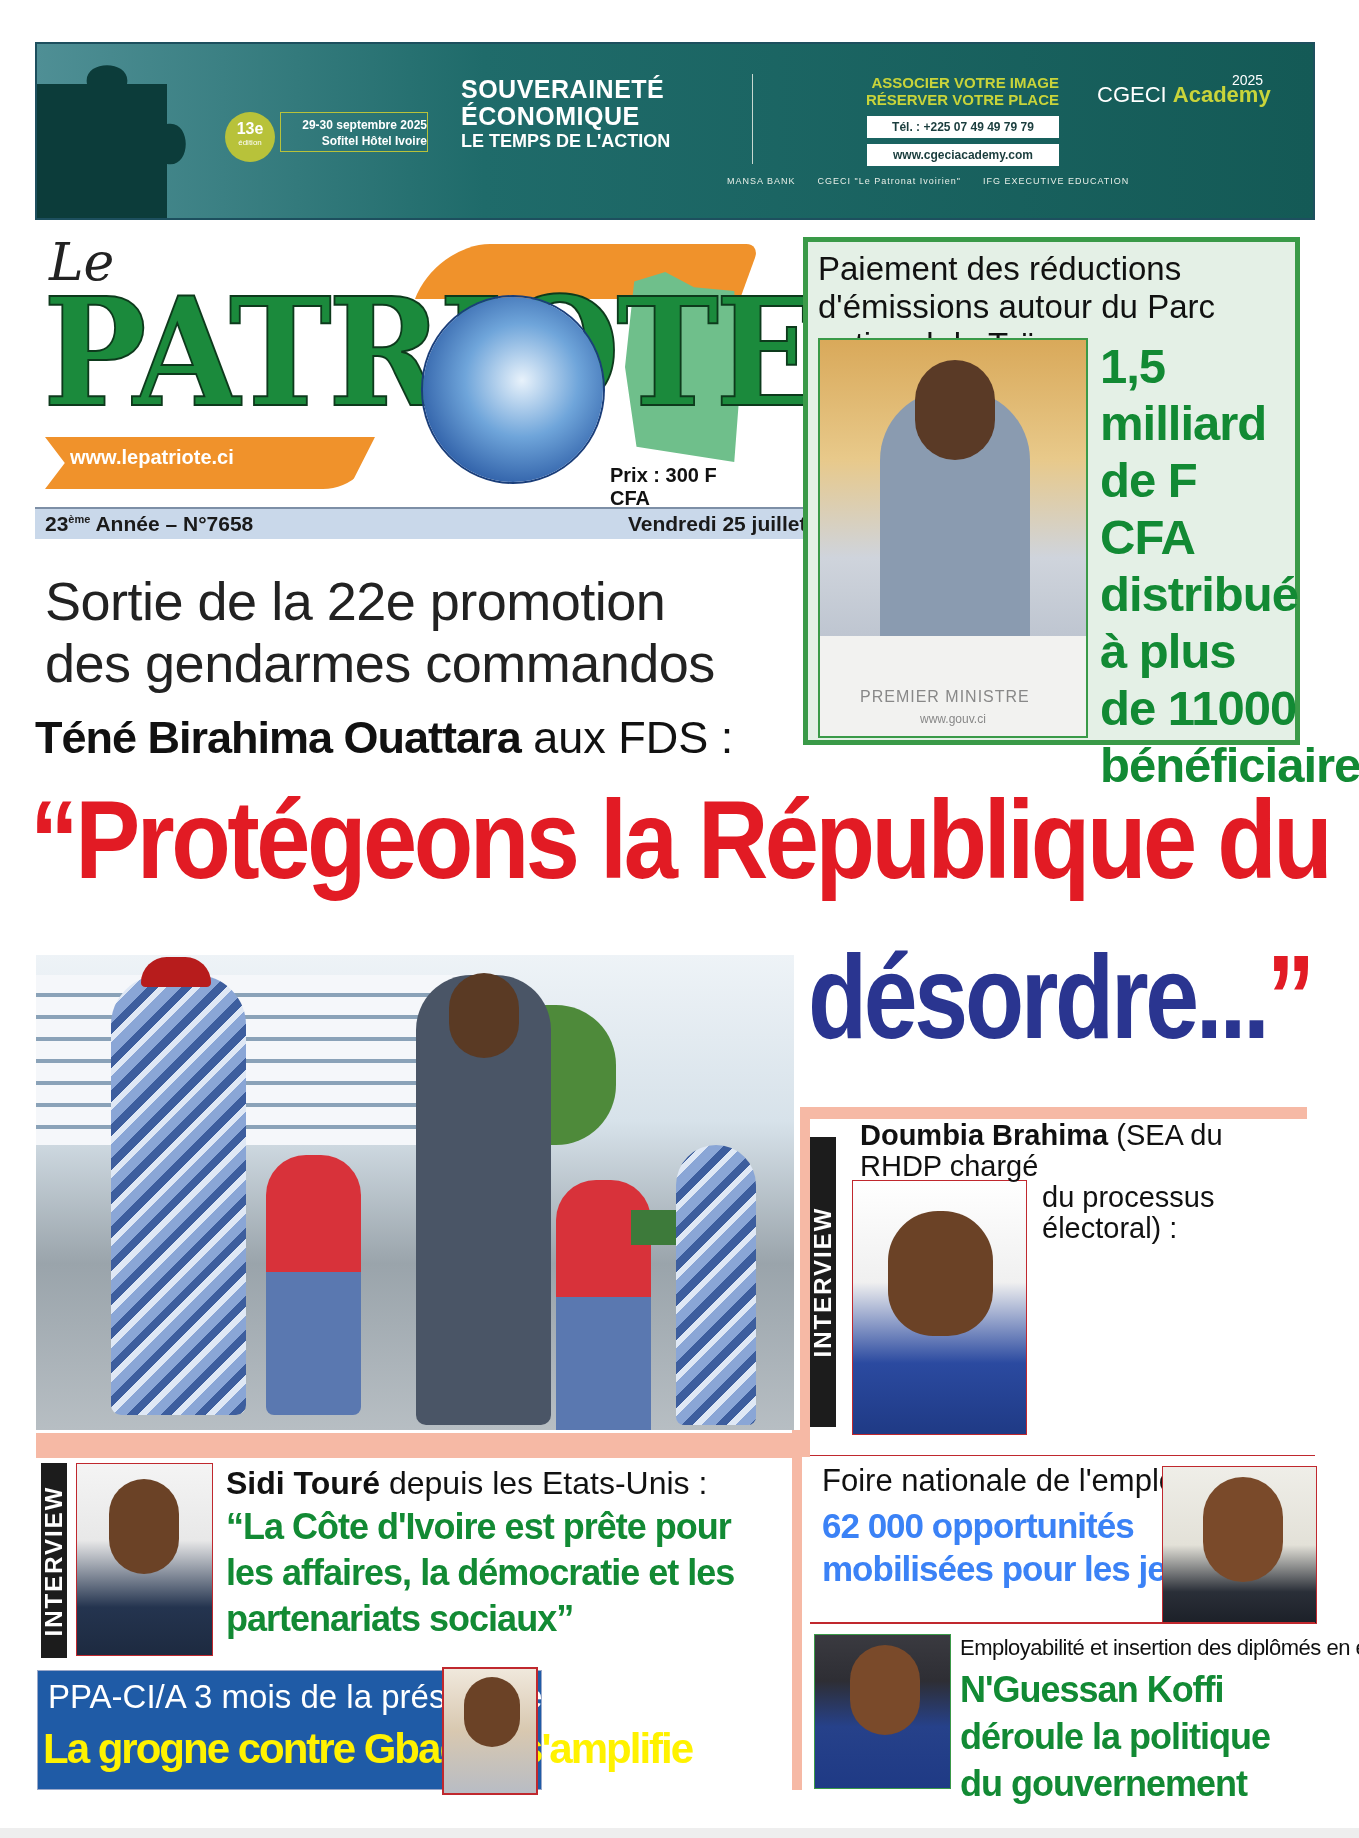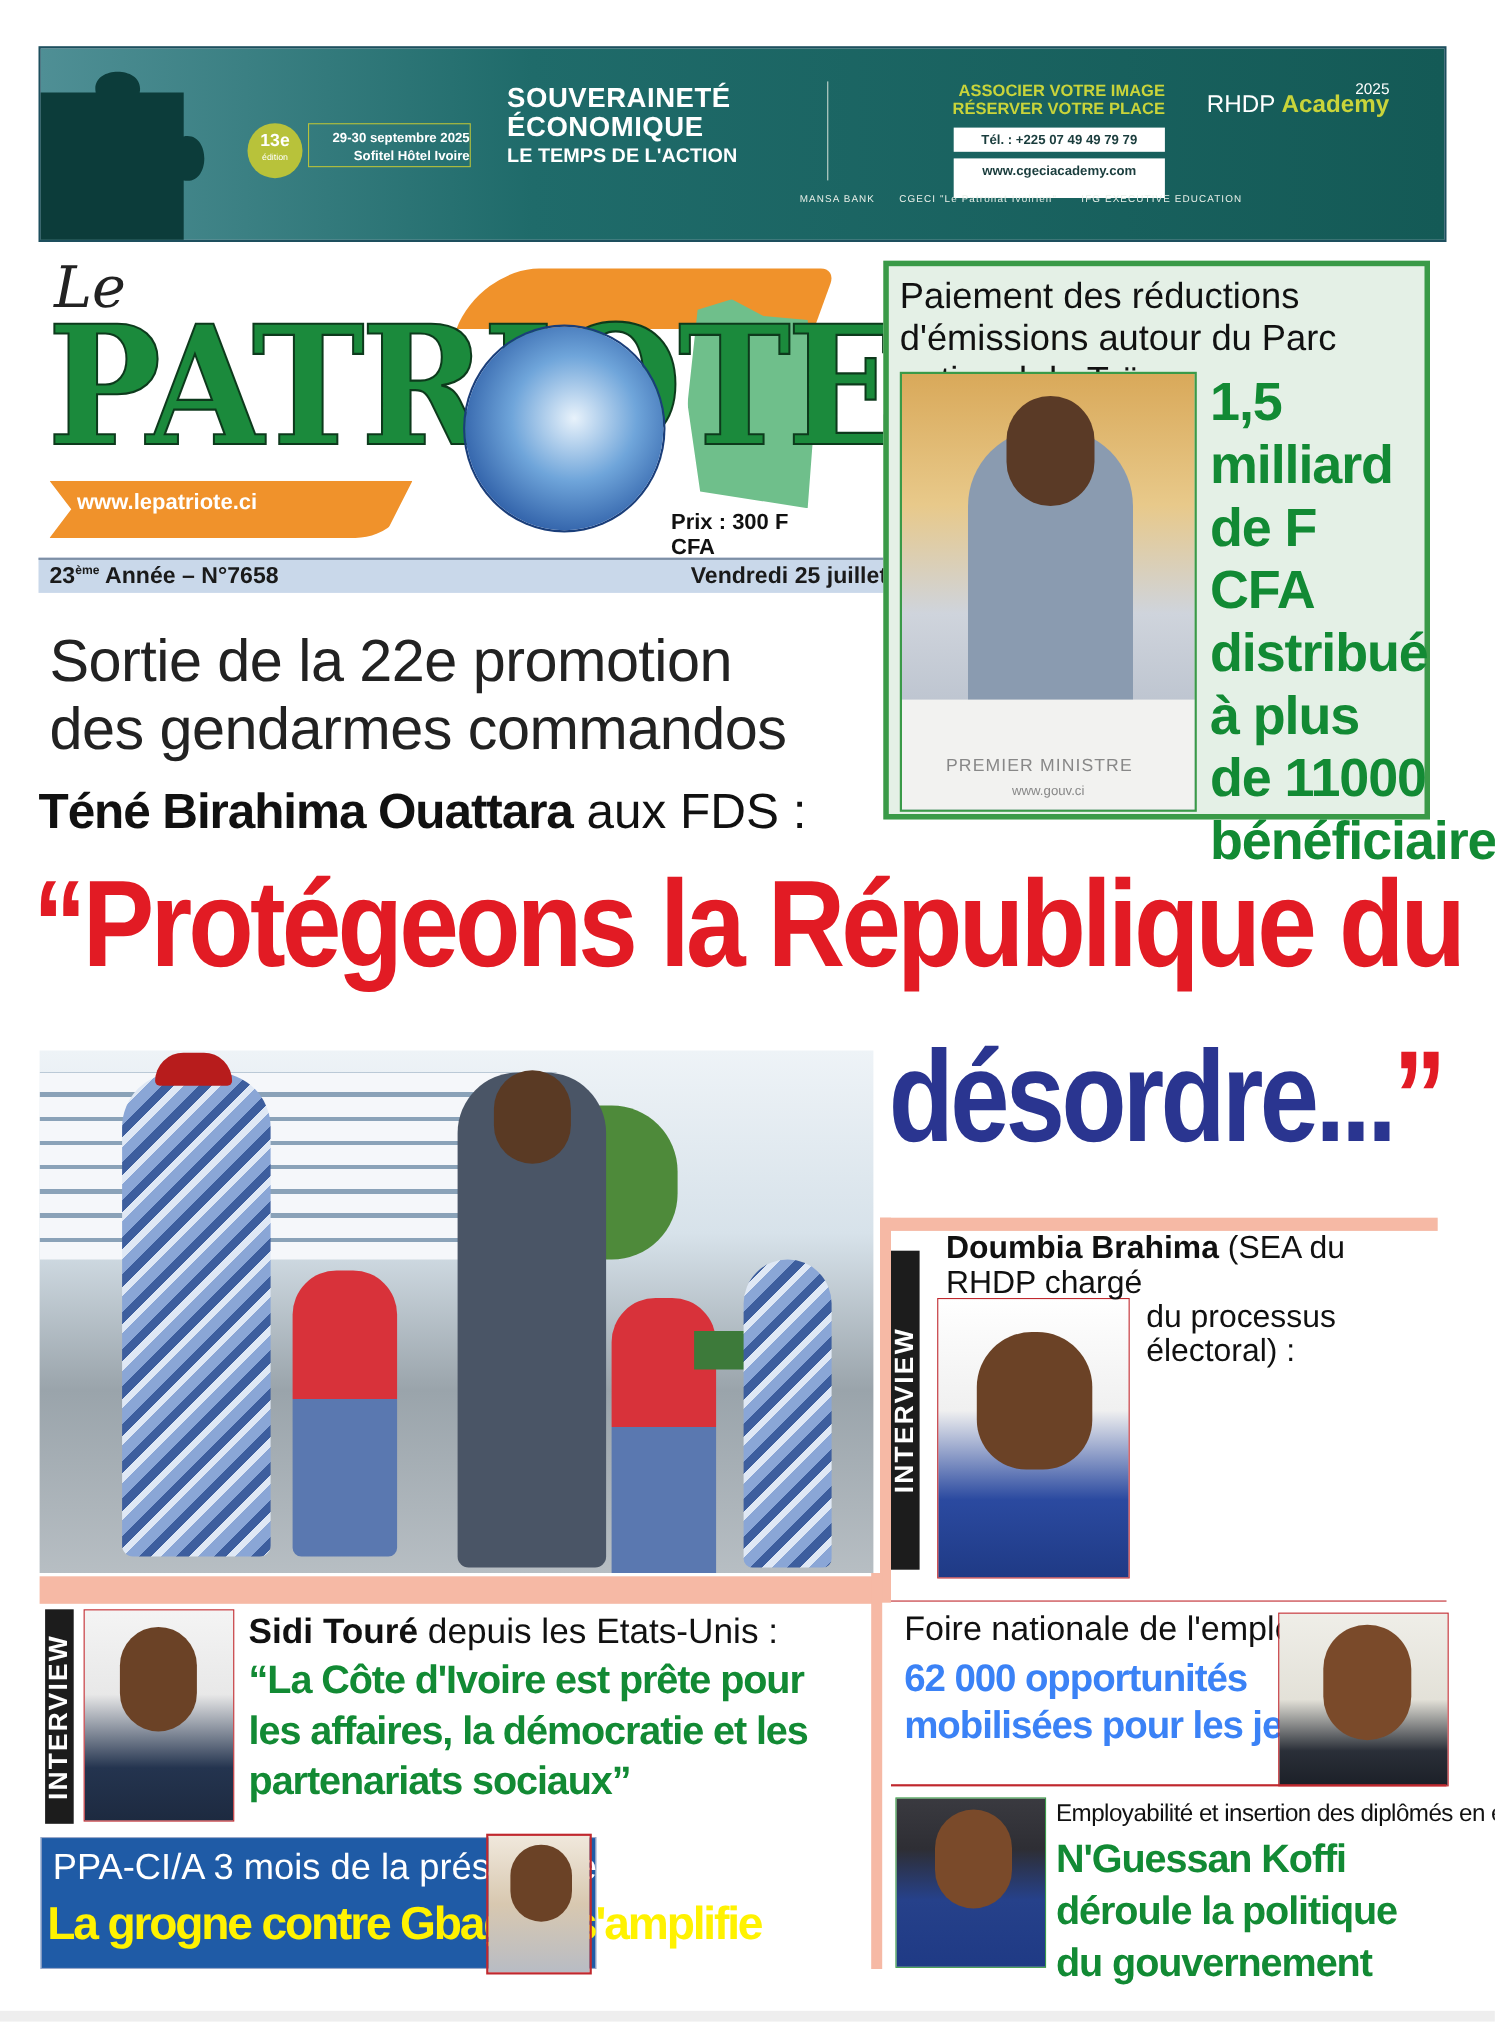--- a/index.html
+++ b/index.html
@@ -13,21 +13,21 @@
   #edition-badge { left: 188px; top: 68px; width: 50px; height: 50px; border-radius: 50%; background: #b8c23a; color: #fff; text-align: center; }
   #edition-badge .num { font-size: 16px; font-weight: bold; line-height: 18px; display: block; margin-top: 8px; }
   #edition-badge .lab { font-size: 8px; display: block; }
   #date-box { left: 243px; top: 68px; width: 148px; height: 40px; border: 1px solid #b8c23a; color: #fff; font-size: 12px; font-weight: bold; text-align: right; padding-top: 4px; box-sizing: border-box; line-height: 16px; }
   #theme { left: 424px; top: 32px; color: #fff; font-weight: bold; }
   #theme .l1 { font-size: 25px; line-height: 27px; display: block; letter-spacing: 0.5px; }
   #theme .l3 { font-size: 18px; line-height: 22px; display: block; }
   #banner-sep { left: 715px; top: 30px; width: 1px; height: 90px; background: #c8d8d0; }
   #cta { left: 752px; top: 30px; color: #c9d43a; font-weight: bold; font-size: 15px; line-height: 17px; text-align: right; width: 270px; }
   #tel-box { left: 830px; top: 72px; width: 192px; height: 22px; background: #fff; color: #1a3d3d; font-size: 12px; font-weight: bold; text-align: center; line-height: 22px; }
-  #web-box { left: 830px; top: 100px; width: 192px; height: 36px; background: #fff; color: #1a3d3d; font-size: 12px; font-weight: bold; text-align: center; line-height: 22px; }
+  #web-box { left: 830px; top: 100px; width: 192px; height: 22px; background: #fff; color: #1a3d3d; font-size: 12px; font-weight: bold; text-align: center; line-height: 22px; }
   #academy { left: 1060px; top: 38px; color: #fff; font-size: 22px; }
   #academy b { color: #c9d43a; }
   #academy-year { left: 1195px; top: 28px; color: #fff; font-size: 14px; }
   #sponsors { left: 690px; top: 132px; color: #e8efe8; font-size: 9px; letter-spacing: 1px; display: flex; gap: 22px; align-items: center; }
   #sponsors span { white-space: nowrap; }
 
   
   #masthead { left: 35px; top: 232px; width: 705px; height: 260px; }
   #mh-le { left: 14px; top: 0px; font-family: "DejaVu Serif", serif; font-style: italic; font-size: 52px; color: #222; }
   #mh-swoosh-top { left: 390px; top: 12px; width: 325px; height: 55px; background: #f0922b; border-radius: 160px 40px 0 0; transform: skewX(-20deg); }
@@ -142,21 +142,21 @@
     <span class="l3">LE TEMPS DE L'ACTION</span>
   </div>
   <div id="banner-sep" class="abs"></div>
   <div id="cta" class="abs">
     <div>ASSOCIER VOTRE IMAGE</div>
     <div>RÉSERVER VOTRE PLACE</div>
   </div>
   <div id="tel-box" class="abs">Tél. : +225 07 49 49 79 79</div>
   <div id="web-box" class="abs">www.cgeciacademy.com</div>
   <div id="academy" class="abs">
-    <span>RHDP</span> <b>Academy</b>
+    <span>CGECI</span> <b>Academy</b>
   </div>
   <div id="academy-year" class="abs">2025</div>
   <div id="sponsors" class="abs">
     <span>MANSA BANK</span>
     <span>CGECI "Le Patronat Ivoirien"</span>
     <span>IFG EXECUTIVE EDUCATION</span>
   </div>
 </div>
 
 <div id="masthead" class="abs">

